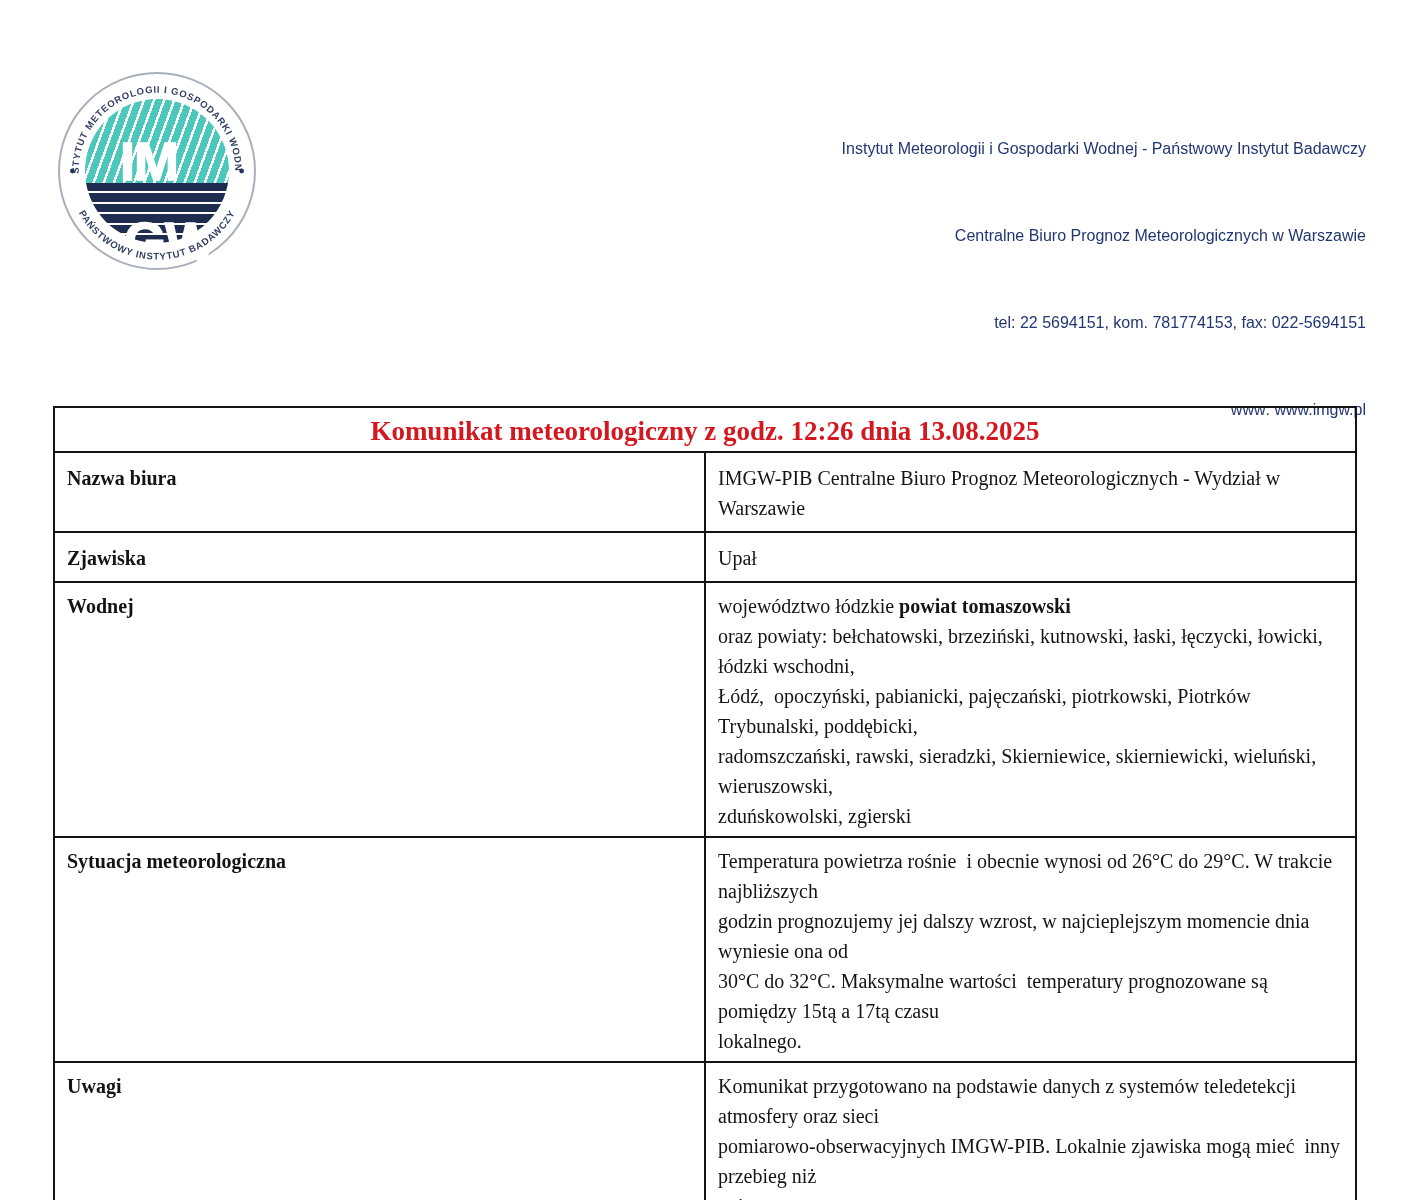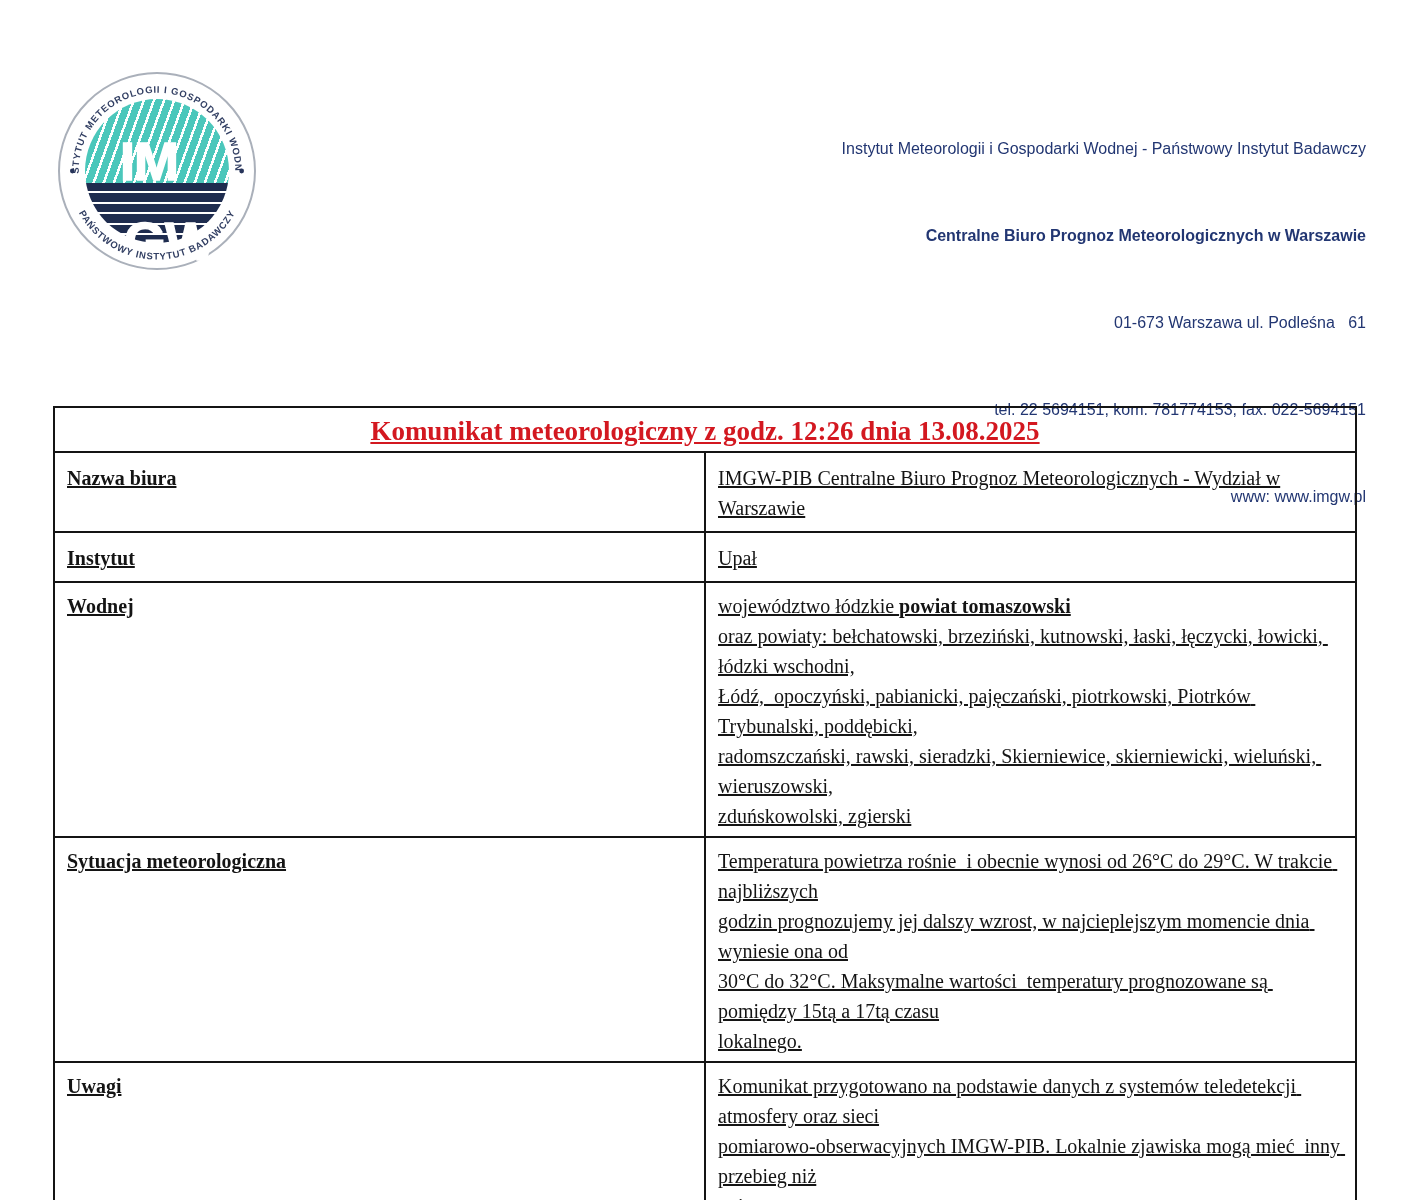--- a/index.html
+++ b/index.html
@@ -22,27 +22,27 @@
   .logo-im{left:62px;top:62px;}
   .logo-gw{left:66px;top:106px;margin-top:36px;}
   .logo-svg{position:absolute;inset:0;width:100%;height:100%;}
   .ring-t{font-family:"Liberation Sans",sans-serif;font-size:9.6px;font-weight:bold;
           letter-spacing:0.8px;fill:#323f63;}
 
   
   .org{position:absolute;top:76px;right:54px;text-align:right;color:#223672;
        font-family:"Liberation Sans",sans-serif;font-size:16px;line-height:29px;
        white-space:pre-wrap;}
-  .org .b{font-weight:bold;}
+  .org .b{font-weight:normal;}
 
   
   table.doc{position:absolute;left:53px;top:406px;width:1304px;border-collapse:collapse;
             table-layout:fixed;font-family:"Liberation Serif",serif;font-size:20px;}
   table.doc td{border:2px solid #141414;vertical-align:top;
-               padding:8px 12px 5px 12px;line-height:30px;overflow:hidden;text-decoration:underline;}
+               padding:8px 12px 5px 12px;line-height:30px;overflow:hidden;}
   td.lab{width:331px;font-weight:bold;}
   td.title-cell{text-align:center;color:#d31820;font-weight:bold;font-size:27px;
                 line-height:34px;padding:12px 10px 10px 10px;}
   tr.single td{padding-top:10px;padding-bottom:8px;}
   .pre{white-space:pre-wrap;}
   .bold{font-weight:bold;}
 </style>
 </head>
 <body>
 
@@ -68,36 +68,35 @@
         <textPath href="#arcBottom" startOffset="50%">PAŃSTWOWY INSTYTUT BADAWCZY</textPath>
       </text>
       <circle cx="14.5" cy="100" r="2.4" fill="#27345a"></circle>
       <circle cx="185.5" cy="100" r="2.4" fill="#27345a"></circle>
     </svg>
   </div>
 
   <div class="org">
     <div>Instytut Meteorologii i Gospodarki Wodnej - Państwowy Instytut Badawczy</div>
     <div class="b">Centralne Biuro Prognoz Meteorologicznych w Warszawie</div>
-    <div>01-673 Warszawa ul. Podleśna   61</div>
     <div>tel: 22 5694151, kom. 781774153, fax: 022-5694151</div>
     <div>www: www.imgw.pl</div>
   </div>
 
   <table class="doc">
     <tbody>
         <tr>
       <td class="title-cell" colspan="2">Komunikat meteorologiczny z godz. 12:26 dnia 13.08.2025</td>
     </tr>
     <tr class="single">
       <td class="lab">Nazwa biura</td>
       <td>IMGW-PIB Centralne Biuro Prognoz Meteorologicznych - Wydział w Warszawie</td>
     </tr>
     <tr class="single">
-      <td class="lab">Instytut</td>
+      <td class="lab">Zjawiska</td>
       <td>Upał</td>
     </tr>
     <tr>
       <td class="lab">Wodnej</td>
       <td>
         <span>województwo łódzkie </span><span class="bold">powiat tomaszowski</span>
         <div class="pre">oraz powiaty: bełchatowski, brzeziński, kutnowski, łaski, łęczycki, łowicki, łódzki wschodni,
 Łódź,  opoczyński, pabianicki, pajęczański, piotrkowski, Piotrków Trybunalski, poddębicki,
 radomszczański, rawski, sieradzki, Skierniewice, skierniewicki, wieluński, wieruszowski,
 zduńskowolski, zgierski</div>

